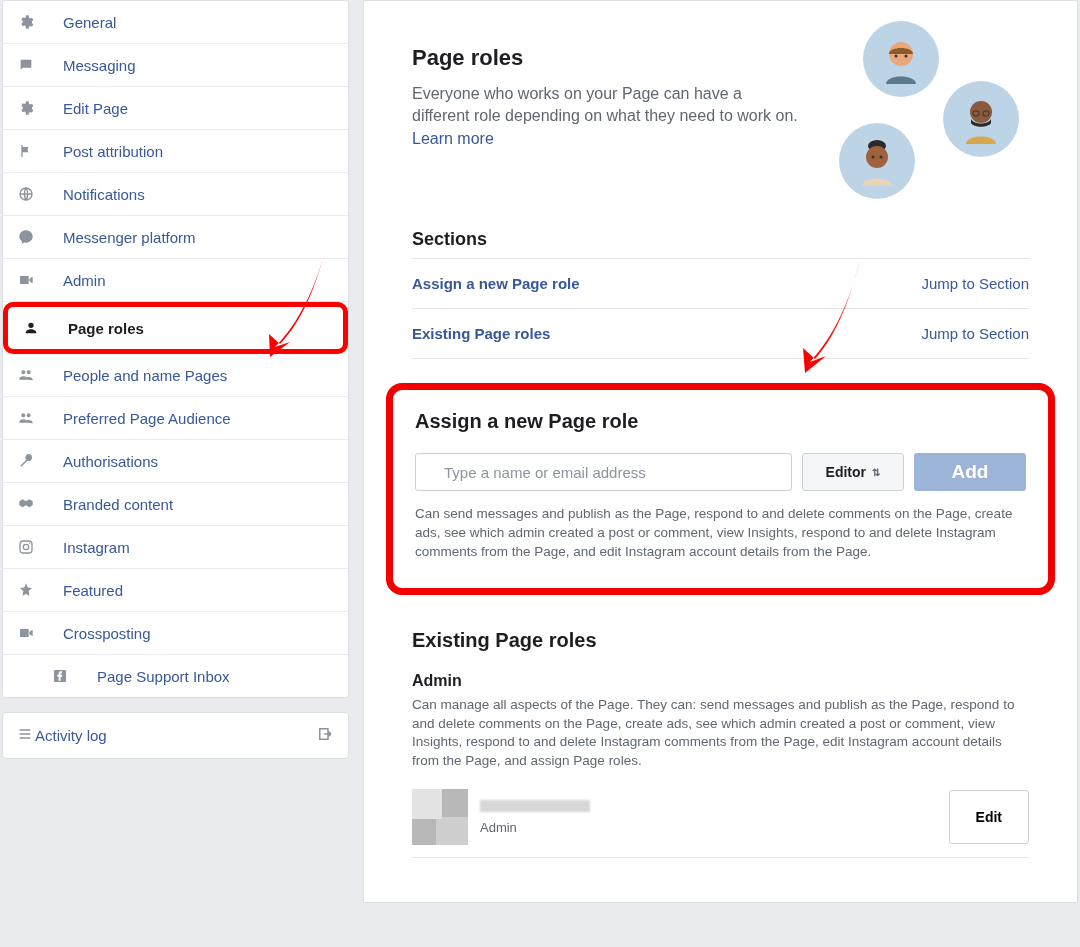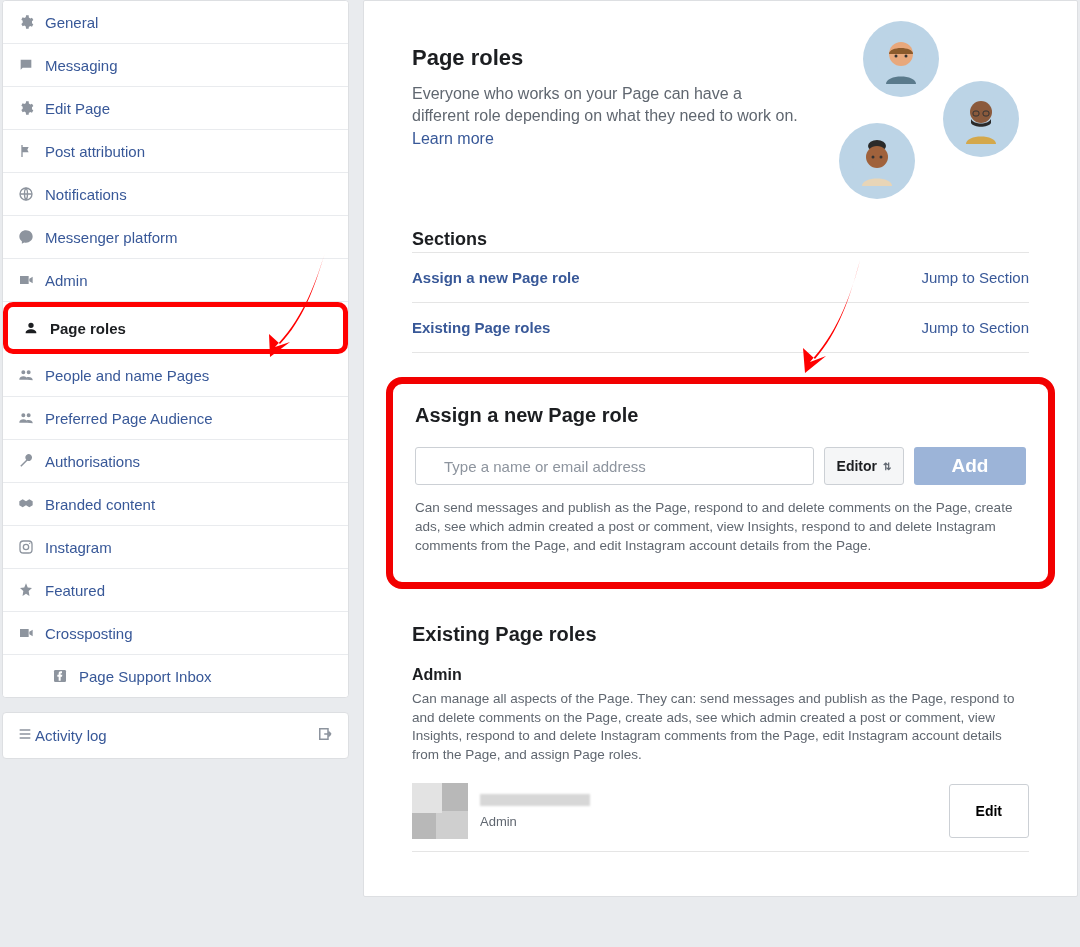--- a/index.html
+++ b/index.html
@@ -28,21 +28,21 @@
   .menu {
     background: #fff;
     border: 1px solid #dddfe2;
     border-radius: 4px;
     overflow: hidden;
     margin-bottom: 14px;
   }
   .menu-item {
     display: flex;
     align-items: center;
-    gap: 10px;
+    gap: 28px;
     padding: 12px 14px;
     font-size: 15px;
     color: #385898;
     border-bottom: 1px solid #e9ebee;
     cursor: pointer;
     background: #fff;
   }
   .menu-item:last-child { border-bottom: none; padding-left: 48px; }
   .menu-item .icon {
     width: 18px;
@@ -114,21 +114,21 @@
   }
   .av { position: absolute; width: 76px; height: 76px; border-radius: 50%; background: #bcd4e6; display:flex;align-items:center;justify-content:center;}
   .av1 { top: 0; left: 54px; }
   .av2 { top: 60px; right: 10px; }
   .av3 { top: 102px; left: 30px; }
 
   h2.section-title {
     font-size: 18px;
     font-weight: 700;
     margin-top: 28px;
-    margin-bottom: 2px;
+    margin-bottom: 8px;
     color: #1c1e21;
   }
   .section-row {
     display: flex;
     justify-content: space-between;
     align-items: center;
     padding: 16px 0;
     border-top: 1px solid #e5e5e5;
     font-size: 15px;
   }
@@ -160,21 +160,21 @@
   .name-input {
     flex: 1;
     border: 1px solid #ccd0d5;
     border-radius: 3px;
     padding: 0 28px;
     font-size: 15px;
     color: #1c1e21;
   }
   .name-input::placeholder { color: #8d949e; }
   .role-select {
-    width: 80px;
+    width: 102px;
     border: 1px solid #ccd0d5;
     background: #f5f6f7;
     border-radius: 3px;
     display: flex;
     align-items: center;
     justify-content: center;
     gap: 6px;
     font-size: 14px;
     font-weight: 700;
     cursor: pointer;

